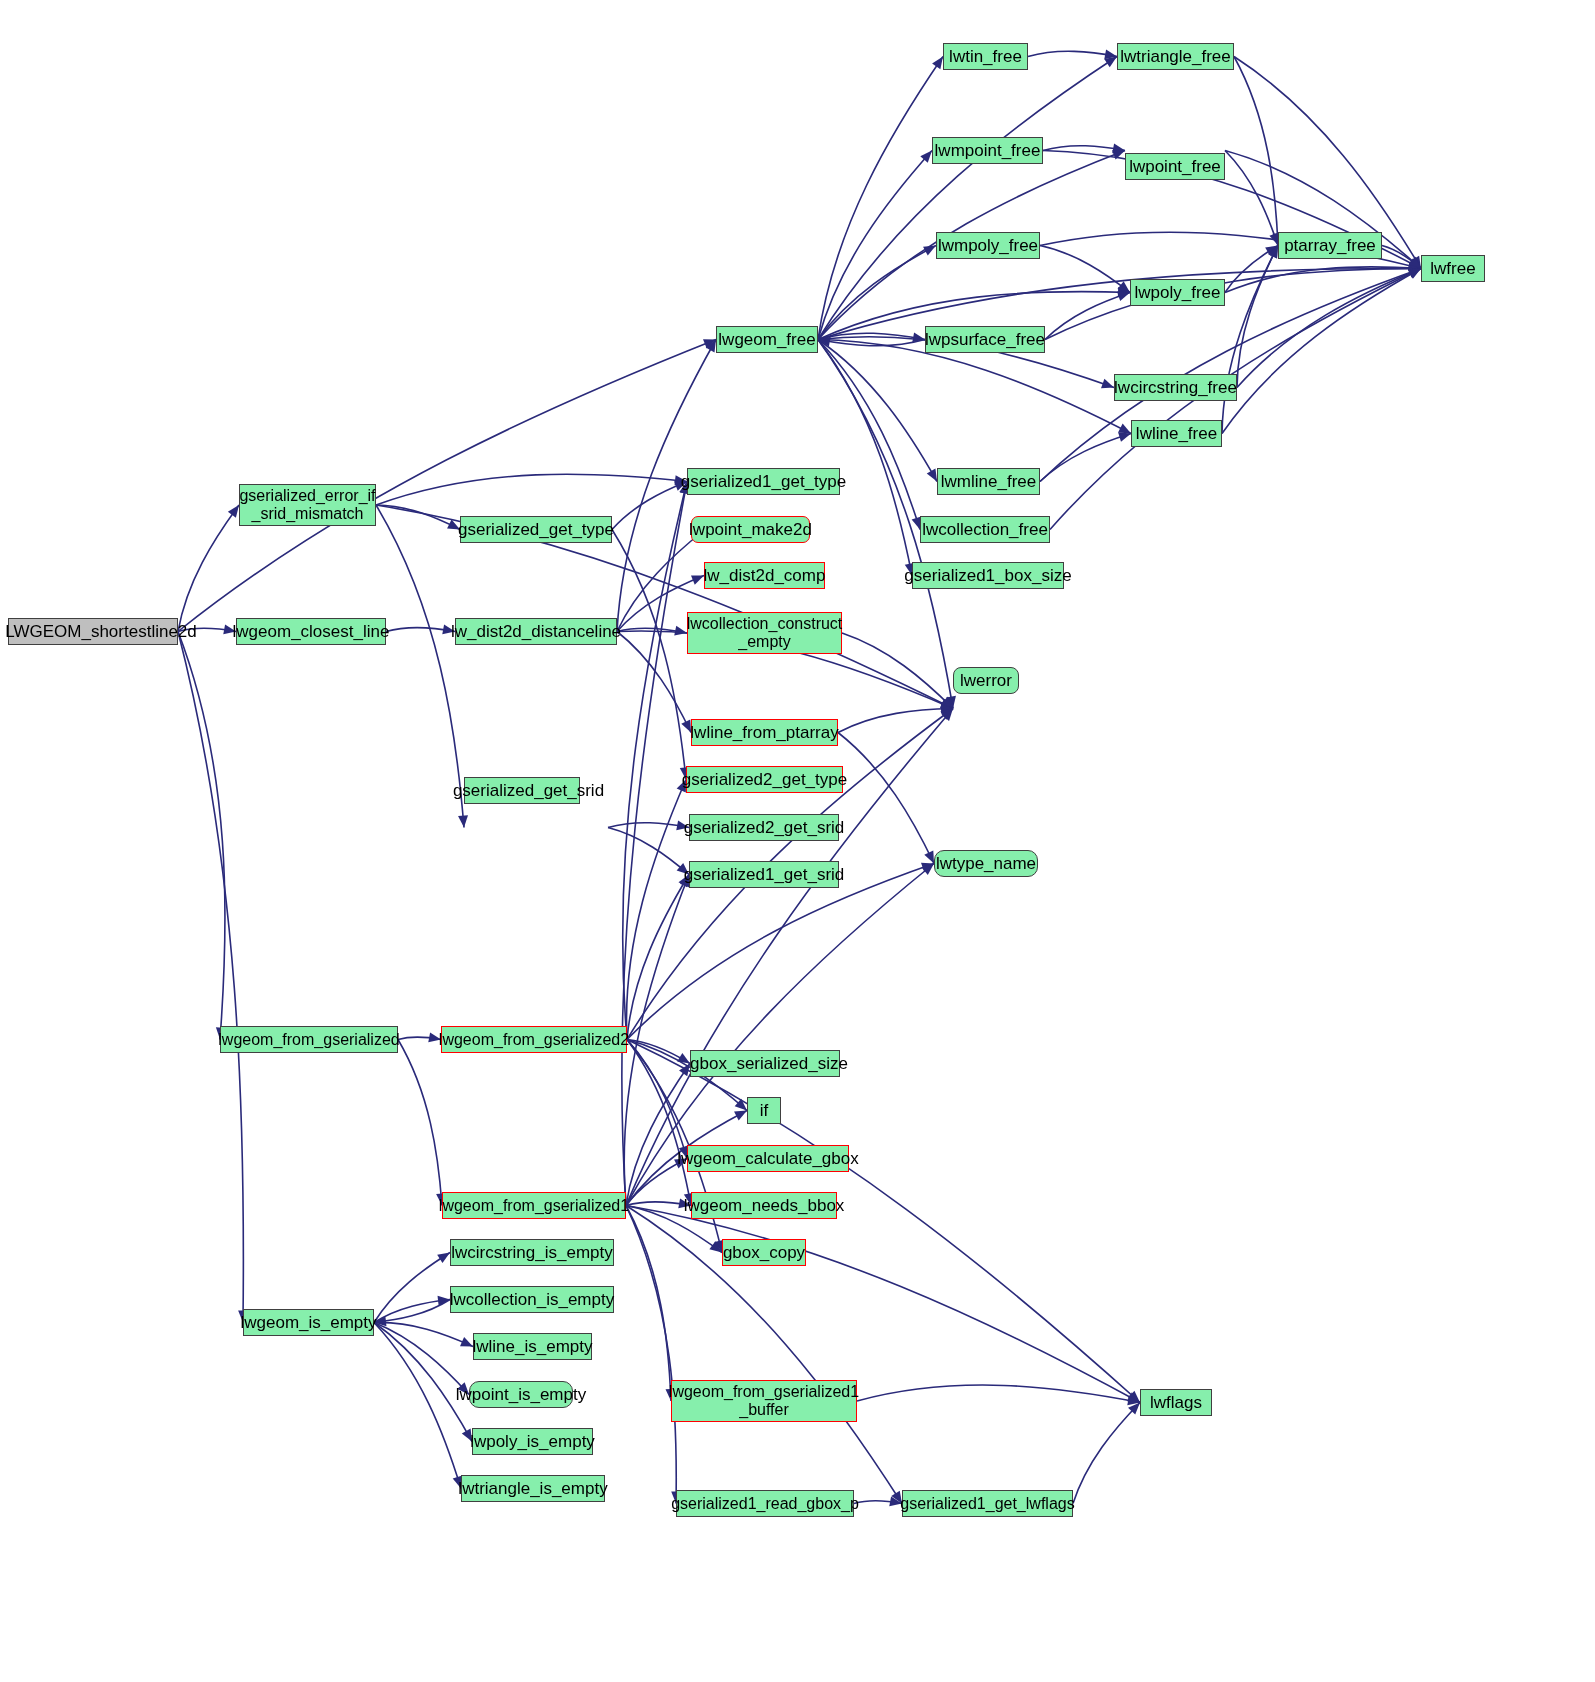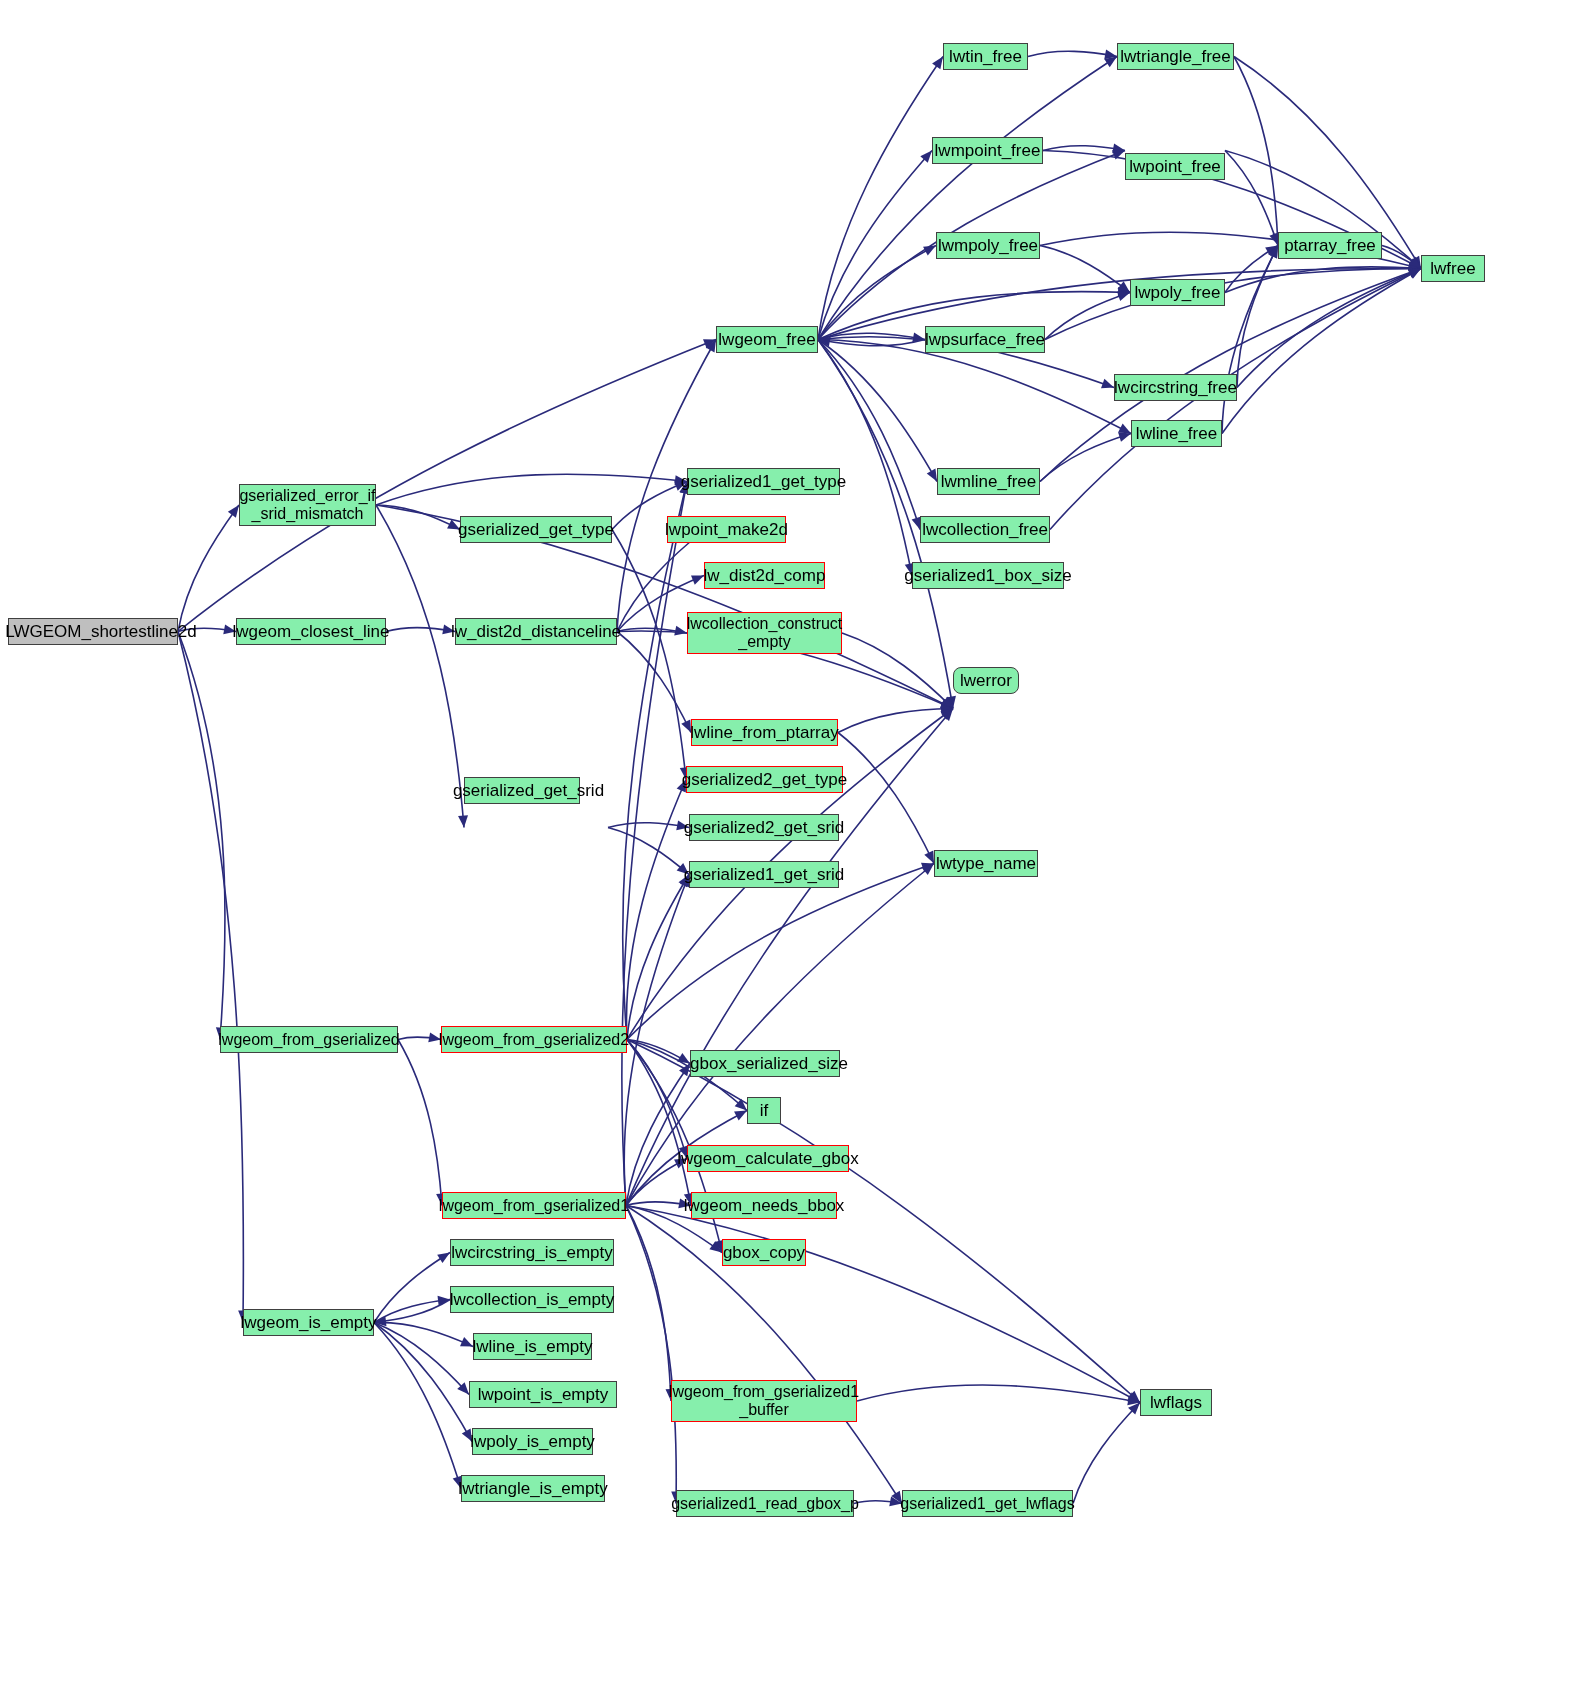--- a/index.html
+++ b/index.html
@@ -230,41 +230,41 @@
       <div class="nodebox" style="left: 1278px; top: 232px; width: 104px; height: 27px;">ptarray_free</div>
       <div class="nodebox" style="left: 1421px; top: 255px; width: 64px; height: 27px;">lwfree</div>
       <div class="nodebox" style="left: 1130px; top: 279px; width: 95px; height: 27px;">lwpoly_free</div>
       <div class="nodebox" style="left: 925px; top: 326px; width: 120px; height: 27px;">lwpsurface_free</div>
       <div class="nodebox" style="left: 1114px; top: 374px; width: 123px; height: 27px;">lwcircstring_free</div>
       <div class="nodebox" style="left: 1131px; top: 420px; width: 91px; height: 27px;">lwline_free</div>
       <div class="nodebox" style="left: 937px; top: 468px; width: 103px; height: 27px;">lwmline_free</div>
       <div class="nodebox" style="left: 920px; top: 516px; width: 130px; height: 27px;">lwcollection_free</div>
       <div class="nodebox" style="left: 912px; top: 562px; width: 152px; height: 27px;">gserialized1_box_size</div>
       <div class="nodebox" style="left: 687px; top: 468px; width: 153px; height: 27px;">gserialized1_get_type</div>
-      <div class="nodebox red" style="left: 667px; top: 516px; width: 119px; height: 27px;">lwpoint_make2d</div>
+      <div class="nodebox red" style="left: 691px; top: 516px; width: 119px; height: 27px; border-radius: 7px;">lwpoint_make2d</div>
       <div class="nodebox red" style="left: 704px; top: 562px; width: 121px; height: 27px;">lw_dist2d_comp</div>
       <div class="nodebox red" style="left: 687px; top: 612px; width: 155px; height: 42px; font-size: 16px;">lwcollection_construct
 _empty</div>
       <div class="nodebox" style="left: 953px; top: 667px; width: 66px; height: 27px; border-radius: 8px;">lwerror</div>
       <div class="nodebox red" style="left: 691px; top: 719px; width: 147px; height: 27px;">lwline_from_ptarray</div>
       <div class="nodebox red" style="left: 686px; top: 766px; width: 157px; height: 27px;">gserialized2_get_type</div>
       <div class="nodebox" style="left: 689px; top: 814px; width: 150px; height: 27px;">gserialized2_get_srid</div>
       <div class="nodebox" style="left: 689px; top: 861px; width: 150px; height: 27px;">gserialized1_get_srid</div>
-      <div class="nodebox" style="left: 934px; top: 850px; width: 104px; height: 27px;">lwtype_name</div>
+      <div class="nodebox" style="left: 934px; top: 850px; width: 104px; height: 27px; border-radius: 10px;">lwtype_name</div>
       <div class="nodebox red" style="left: 441px; top: 1026px; width: 186px; height: 27px; font-size: 16px;">lwgeom_from_gserialized2</div>
       <div class="nodebox" style="left: 690px; top: 1050px; width: 150px; height: 27px; padding-left: 8px;">gbox_serialized_size</div>
       <div class="nodebox" style="left: 747px; top: 1097px; width: 34px; height: 27px;">if</div>
       <div class="nodebox red" style="left: 687px; top: 1145px; width: 162px; height: 27px;">lwgeom_calculate_gbox</div>
       <div class="nodebox red" style="left: 442px; top: 1192px; width: 184px; height: 27px; font-size: 16px;">lwgeom_from_gserialized1</div>
       <div class="nodebox red" style="left: 691px; top: 1192px; width: 146px; height: 27px;">lwgeom_needs_bbox</div>
       <div class="nodebox red" style="left: 722px; top: 1239px; width: 84px; height: 27px;">gbox_copy</div>
       <div class="nodebox" style="left: 450px; top: 1239px; width: 164px; height: 27px;">lwcircstring_is_empty</div>
       <div class="nodebox" style="left: 450px; top: 1286px; width: 164px; height: 27px;">lwcollection_is_empty</div>
       <div class="nodebox" style="left: 473px; top: 1333px; width: 119px; height: 27px;">lwline_is_empty</div>
-      <div class="nodebox" style="left: 469px; top: 1381px; width: 148px; height: 27px;">lwpoint_is_empty</div>
+      <div class="nodebox" style="left: 469px; top: 1381px; width: 104px; height: 27px; border-radius: 10px;">lwpoint_is_empty</div>
       <div class="nodebox" style="left: 472px; top: 1428px; width: 121px; height: 27px;">lwpoly_is_empty</div>
       <div class="nodebox" style="left: 461px; top: 1475px; width: 144px; height: 27px;">lwtriangle_is_empty</div>
       <div class="nodebox red" style="left: 671px; top: 1380px; width: 186px; height: 42px; font-size: 16px;">lwgeom_from_gserialized1
 _buffer</div>
       <div class="nodebox" style="left: 1140px; top: 1389px; width: 72px; height: 27px;">lwflags</div>
       <div class="nodebox" style="left: 676px; top: 1490px; width: 178px; height: 27px; font-size: 16px;">gserialized1_read_gbox_p</div>
       <div class="nodebox" style="left: 902px; top: 1490px; width: 171px; height: 27px; font-size: 16px;">gserialized1_get_lwflags</div>
     </div>
 </div>
 

